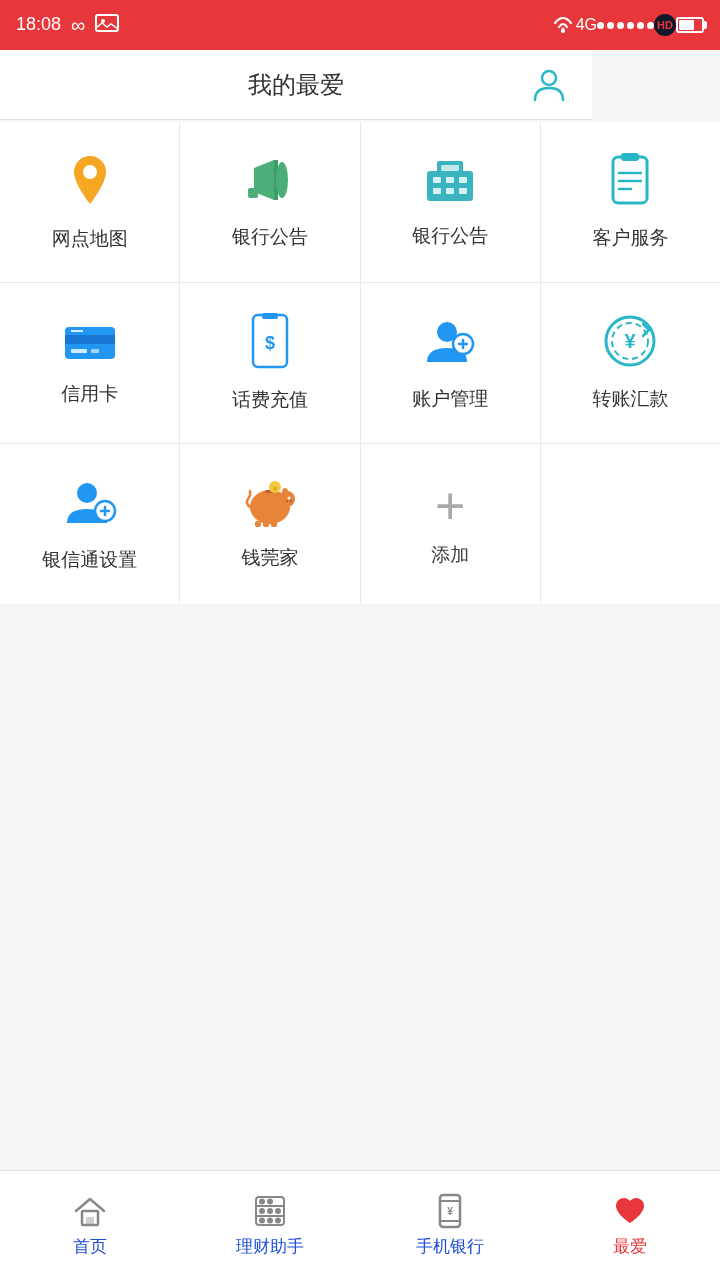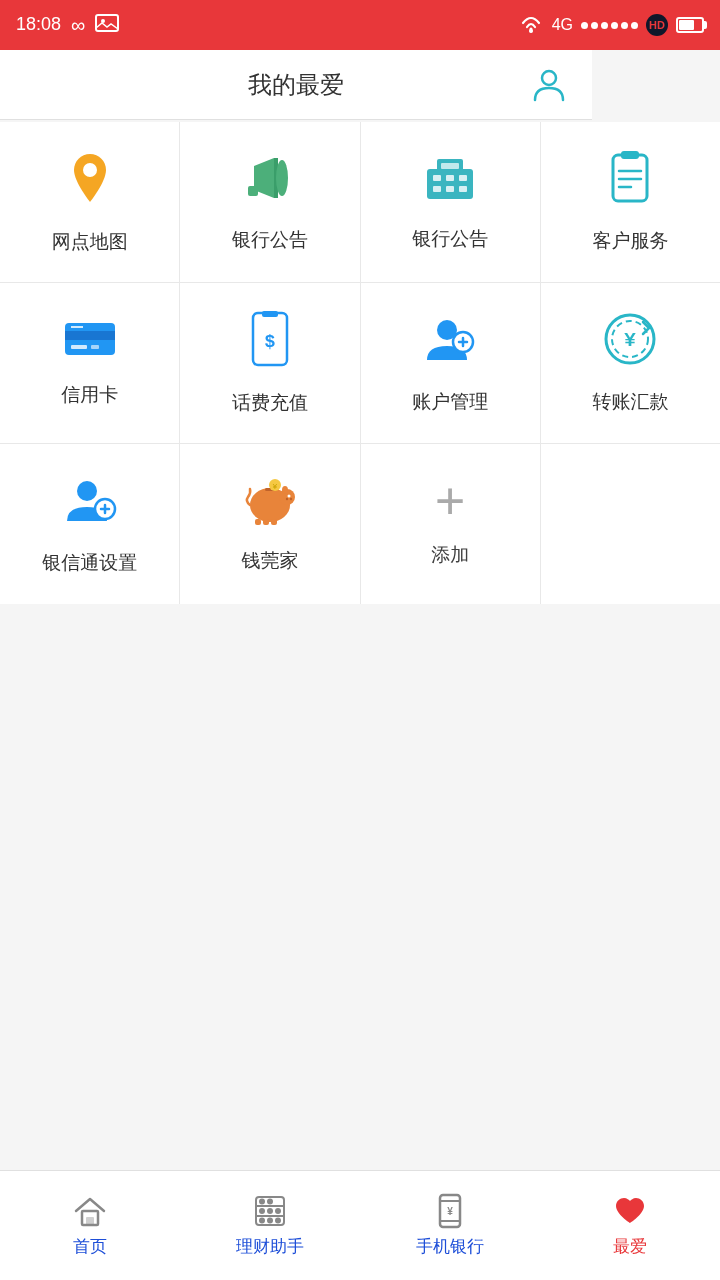--- a/index.html
+++ b/index.html
@@ -27,21 +27,20 @@
       font-weight: 500;
     }
     .status-left {
       display: flex;
       align-items: flex-start;
       gap: 10px;
     }
     .status-right {
       display: flex;
       align-items: center;
-      gap: 8px;
       text-align: right;
     }
     .signal-dots {
       display: flex;
       gap: 3px;
       align-items: center;
     }
     .signal-dot {
       width: 7px;
       height: 7px;
@@ -90,21 +89,20 @@
       height: 160px;
       display: flex;
       flex-direction: column;
       align-items: center;
       justify-content: center;
       gap: 10px;
       border-right: 1px solid #e8e8e8;
       cursor: pointer;
       background: white;
       transition: background 0.1s;
-      font-family: Liberation Mono, monospace;
     }
     .grid-cell:last-child {
       border-right: none;
     }
     .cell-icon {
       font-size: 52px;
       line-height: 1;
     }
     .cell-label {
       font-size: 19px;

